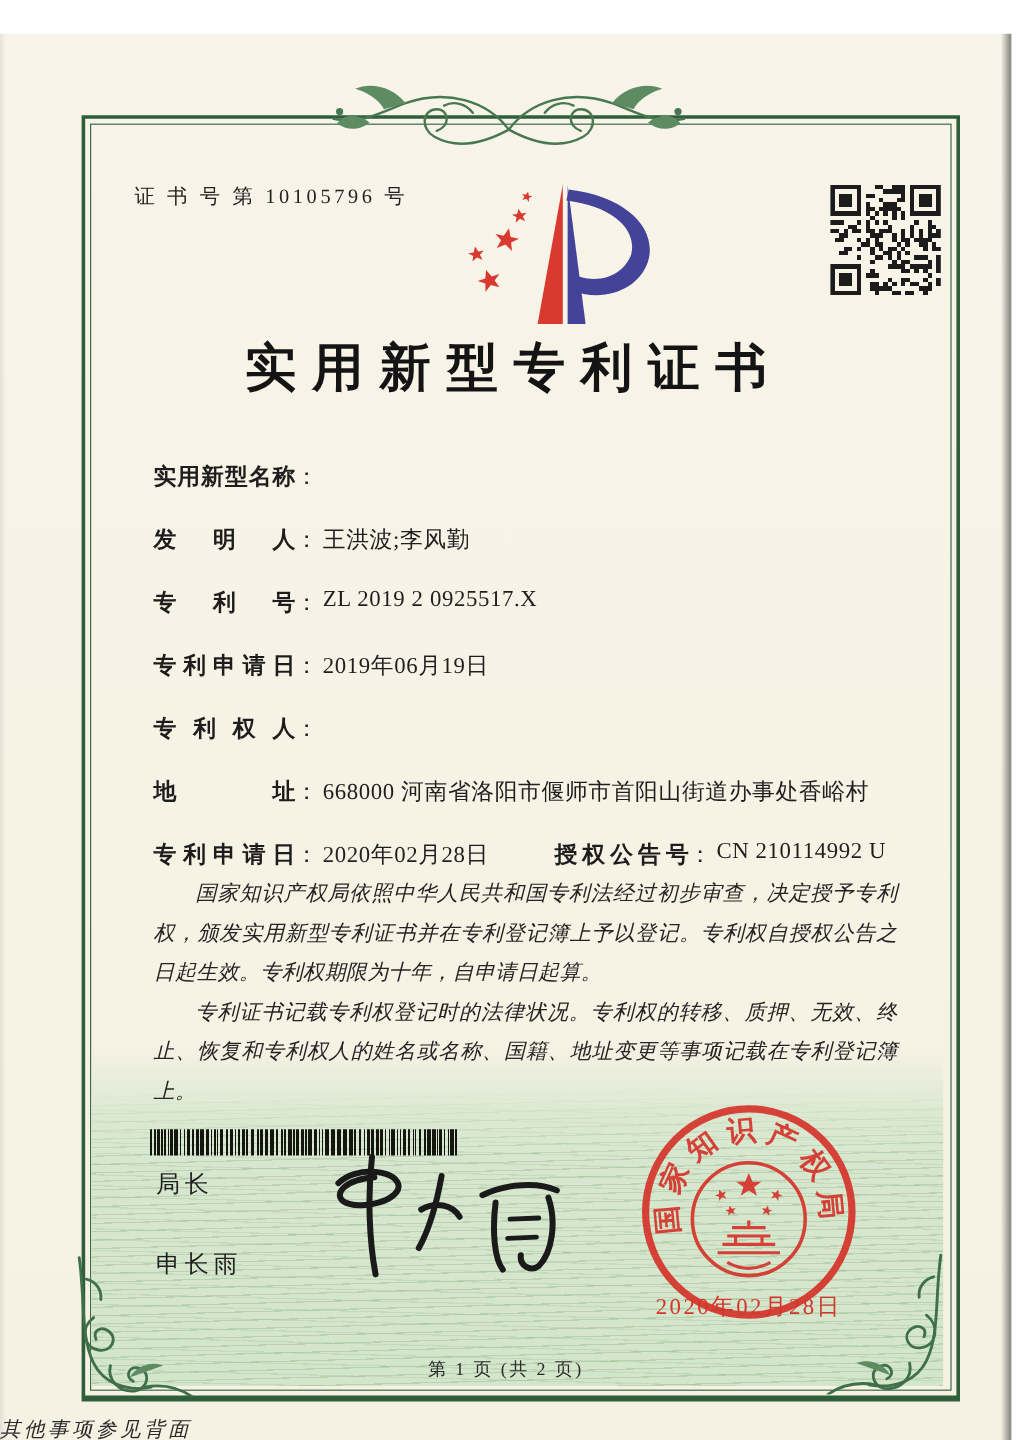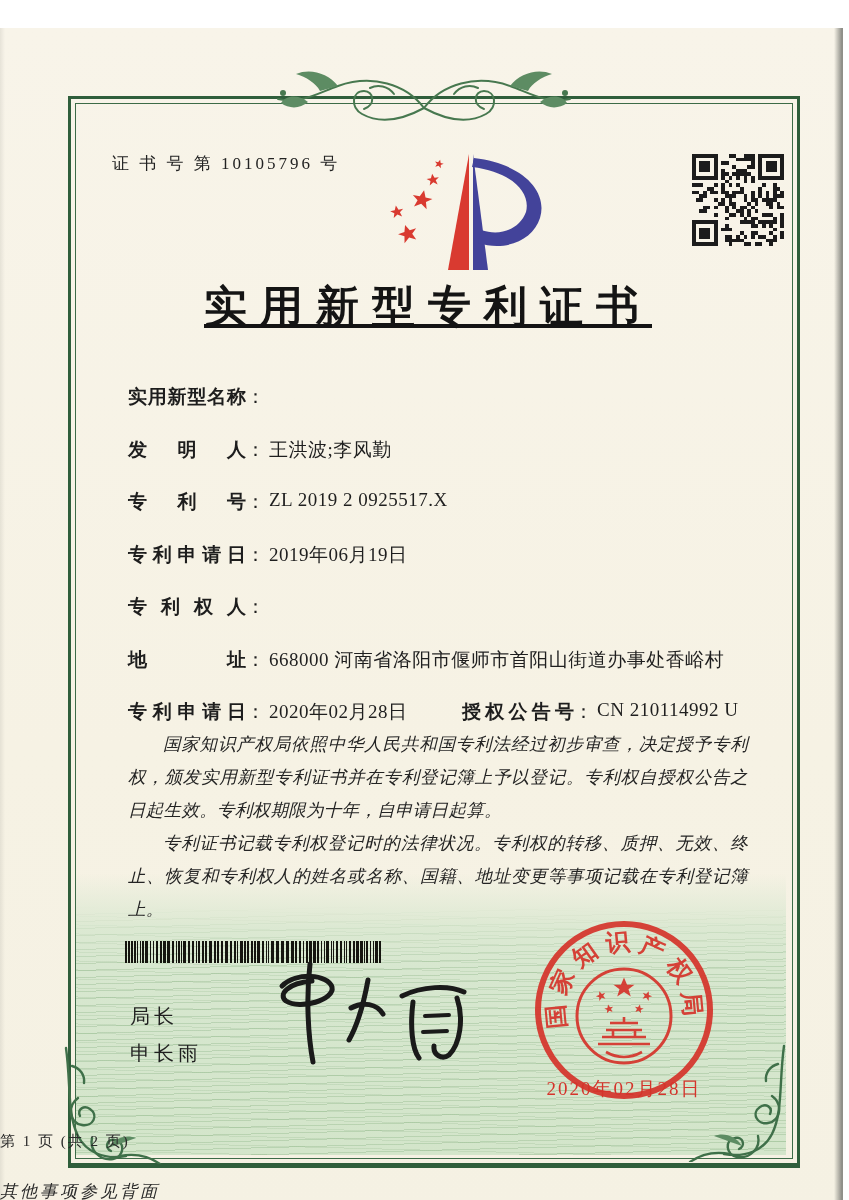--- a/index.html
+++ b/index.html
@@ -23,42 +23,42 @@
     background:
       repeating-linear-gradient(178.5deg,rgba(123,168,118,.30) 0 1px,rgba(255,255,255,0) 1px 7px),
       repeating-linear-gradient(181.5deg,rgba(123,168,118,.18) 0 1px,rgba(255,255,255,0) 1px 9px);
     -webkit-mask-image:linear-gradient(180deg,transparent 0,black 60px);
     mask-image:linear-gradient(180deg,transparent 0,black 60px);}
   
   .cert-no{position:absolute;left:112px;top:124px;font-size:17px;letter-spacing:3px;color:#222;}
   .logo{position:absolute;left:372px;top:112px;width:170px;height:140px;}
   .qr{position:absolute;left:692px;top:126px;width:92px;height:92px;}
   .doc-title{position:absolute;left:0;width:100%;top:250px;text-align:center;
-    font-size:43px;font-weight:600;letter-spacing:13px;color:#141414;text-indent:13px;text-decoration:underline;}
+    font-size:43px;font-weight:600;letter-spacing:13px;color:#141414;text-indent:13px;}
   
   .fields{position:absolute;left:128px;top:356px;width:620px;font-size:19px;}
   .field-row{position:relative;height:52.5px;display:flex;align-items:flex-start;}
   .f-label{display:inline-block;width:118px;text-align:justify;text-align-last:justify;color:#1d1d1d;font-weight:bold;}
   .f-colon{margin:0 4px 0 0;}
   .f-value{letter-spacing:.5px;}
   .grp2{position:absolute;left:334px;top:0;display:flex;}
   .grp2 .f-label{width:112px;}
   
   .paras{position:absolute;left:128px;top:700px;width:620px;font-size:17.5px;
     line-height:33px;font-style:italic;color:#242424;text-align:justify;letter-spacing:.3px;}
   .paras p{margin:0;text-indent:2em;}
   
   .barcode{position:absolute;left:125px;top:913px;width:262px;height:22px;}
-  .director-title{position:absolute;left:130px;top:975px;font-size:20px;letter-spacing:4px;}
+  .director-title{position:absolute;left:130px;top:945px;font-size:20px;letter-spacing:4px;}
   .director-name{position:absolute;left:130px;top:1012px;font-size:20px;letter-spacing:4px;text-align:center;}
   .signature{position:absolute;left:252px;top:928px;width:230px;height:115px;}
   .seal{position:absolute;left:532px;top:890px;width:184px;height:184px;}
   .seal-date{position:absolute;left:520px;top:1048px;width:208px;text-align:center;
     font-size:19px;letter-spacing:2px;color:#d5342b;}
-  .page-info{position:absolute;left:0;width:100%;top:1104px;
+  .page-info{position:absolute;left:0;width:100%;top:1104px;text-align:center;
     font-size:15px;letter-spacing:2px;color:#2a2a2a;}
   .back-note{position:absolute;left:0;width:100%;top:1152px;text-align:left;
     font-size:17px;letter-spacing:3px;font-style:italic;color:#2a2a2a;}
   
   .flourish-top{position:absolute;left:274px;top:36px;width:300px;height:84px;}
   .corner-bl{position:absolute;left:58px;top:1016px;width:130px;height:120px;}
   .corner-br{position:absolute;left:662px;top:1014px;width:130px;height:120px;transform:scaleX(-1);}
 </style>
 </head>
 <body>

